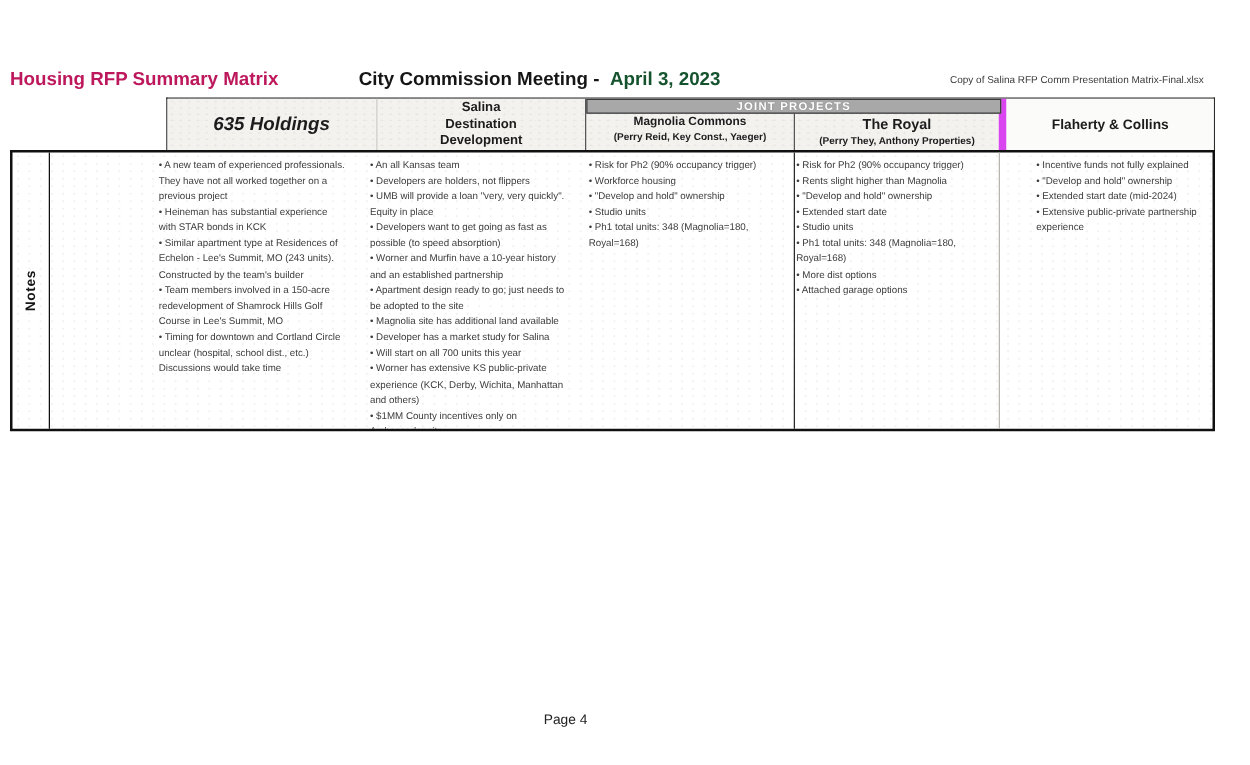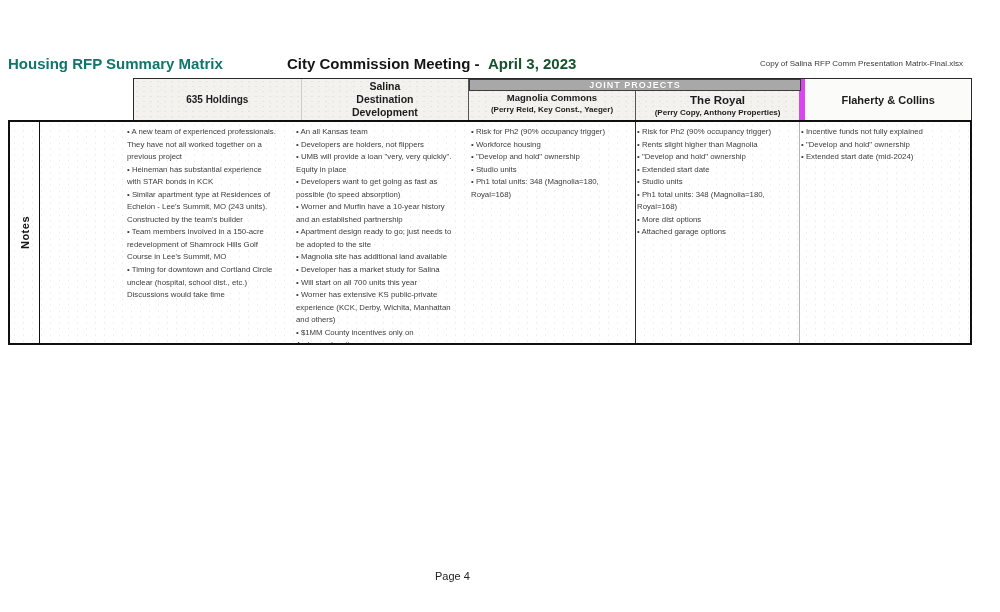--- a/index.html
+++ b/index.html
@@ -3,21 +3,21 @@
 <meta charset="utf-8">
 <style>
   * { margin:0; padding:0; box-sizing:border-box; }
   html,body { background:#ffffff; }
   .page {
     position:relative; width:1000px; height:612px; background:#ffffff;
     font-family:"Liberation Sans", sans-serif; overflow:hidden;
   }
 
   
-  .doc-title { position:absolute; left:8px; top:55px; font-size:15px; font-weight:bold; color:#0f766e; }
+  .doc-title { position:absolute; left:8px; top:55px; font-size:15px; font-weight:bold; color:#be185d; }
   .meeting-title { position:absolute; left:287px; top:55px; font-size:15px; font-weight:bold; color:#151515; }
   .meeting-date { position:absolute; left:488px; top:55px; font-size:15px; font-weight:bold; color:#14532d; }
   .file-ref { position:absolute; right:37px; top:59px; font-size:8px; color:#3a3a3a; }
 
   
   .header-row {
     position:absolute; left:133px; top:78px; width:839px; height:42px;
     border:1.5px solid #2a2a2a; border-bottom:none; display:flex;
   }
   .hcell {
@@ -25,21 +25,21 @@
     background-color:#f3f2ef;
     background-image: radial-gradient(#e7e5e0 1px, transparent 1px), radial-gradient(#edebe6 1px, transparent 1px);
     background-size: 7px 5px, 11px 7px;
     display:flex; flex-direction:column; justify-content:center;
   }
   .hcell.c1 { width:167px; }
   .hcell.c2 { width:168px; border-left:1px solid #cfccc7; }
   .hcell.c3 { width:167px; border-left:1px solid #555; padding-top:13px; justify-content:flex-start; }
   .hcell.c4 { width:165px; border-left:1px solid #555; padding-top:13px; justify-content:center; }
   .hcell.c5 { width:172px; border-left:6px solid #d946ef; background:#fbfbfa; }
-  .htitle-1 { font-size:10px; font-weight:bold; }
+  .htitle-1 { font-size:15px; font-weight:bold;font-style:italic; }
   .htitle-2 { font-size:10.5px; font-weight:bold; line-height:13px; white-space:pre-line; }
   .htitle-3 { font-size:9.5px; font-weight:bold; line-height:12px; }
   .htitle-4 { font-size:11.5px; font-weight:bold; line-height:13px; }
   .htitle-5 { font-size:11px; font-weight:bold; }
   .hsub { font-size:8px; font-weight:bold; line-height:11px; }
 
   .joint-banner {
     position:absolute; left:335px; top:0; width:332px; height:12px;
     background:#a8a8a8; border:1px solid #3c3c3c;
     color:#ffffff; font-weight:bold; font-size:9px; letter-spacing:1px;
@@ -62,21 +62,21 @@
   .notes-label {
     writing-mode:vertical-rl; transform:rotate(180deg);
     font-size:11px; font-weight:bold; color:#151515; letter-spacing:0.5px;
   }
   .notes-col { position:absolute; top:4px; color:#3c3c3c; }
   .bullet { font-size:7.8px; line-height:12.55px; white-space:pre-line; }
   .col-a { left:117px; width:168px; }
   .col-b { left:286px; width:176px; height:217px; overflow:hidden; }
   .col-c { left:461px; width:160px; }
   .col-d { left:627px; width:160px; }
-  .col-e { left:791px; width:170px; }
+  .col-e { left:791px; width:170px;padding-left:28px; }
   .vline-1 { position:absolute; left:625px; top:0; width:1px; height:100%; background:#2a2a2a; }
   .vline-2 { position:absolute; left:789px; top:0; width:1px; height:100%; background:#b8b5b0; }
 
   
   .page-number { position:absolute; left:435px; top:570px; width:110px; text-align:left; font-size:11px; color:#222; }
   .footer-doc-name { position:absolute; right:15px; top:569px; font-size:11.5px; color:#151515; }
 </style>
 </head>
 <body>
 
@@ -95,21 +95,21 @@
       <div class="htitle-2">Salina
 Destination
 Development</div>
     </div>
     <div class="hcell c3">
       <div class="htitle-3">Magnolia Commons</div>
       <div class="hsub">(Perry Reid, Key Const., Yaeger)</div>
     </div>
     <div class="hcell c4">
       <div class="htitle-4">The Royal</div>
-      <div class="hsub">(Perry Copy, Anthony Properties)</div>
+      <div class="hsub">(Perry They, Anthony Properties)</div>
     </div>
     <div class="hcell c5">
       <div class="htitle-5">Flaherty &amp; Collins</div>
     </div>
     <div class="joint-banner">JOINT PROJECTS</div>
   </div>
 
   <div class="body-box">
     <div class="notes-label-cell">
       <div class="notes-label">Notes</div>
@@ -168,18 +168,20 @@
         <div class="bullet">• Studio units</div>
         <div class="bullet">• Ph1 total units: 348 (Magnolia=180,
 Royal=168)</div>
         <div class="bullet">• More dist options</div>
         <div class="bullet">• Attached garage options</div>
       </div>
     <div class="notes-col col-e">
         <div class="bullet">• Incentive funds not fully explained</div>
         <div class="bullet">• "Develop and hold" ownership</div>
         <div class="bullet">• Extended start date (mid-2024)</div>
+        <div class="bullet">• Extensive public-private partnership
+experience</div>
       </div>
   </div>
 
   <div class="page-number">Page 4</div>
 
 </div>
 
 </body></html>

